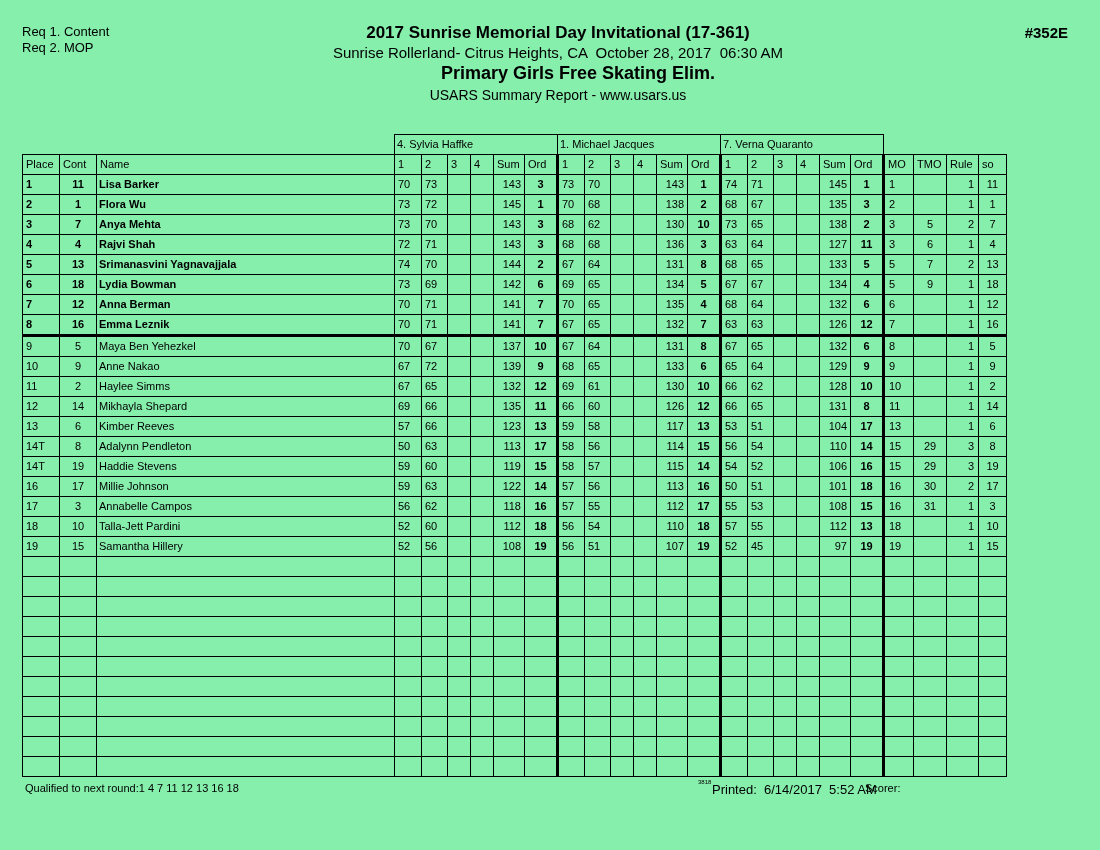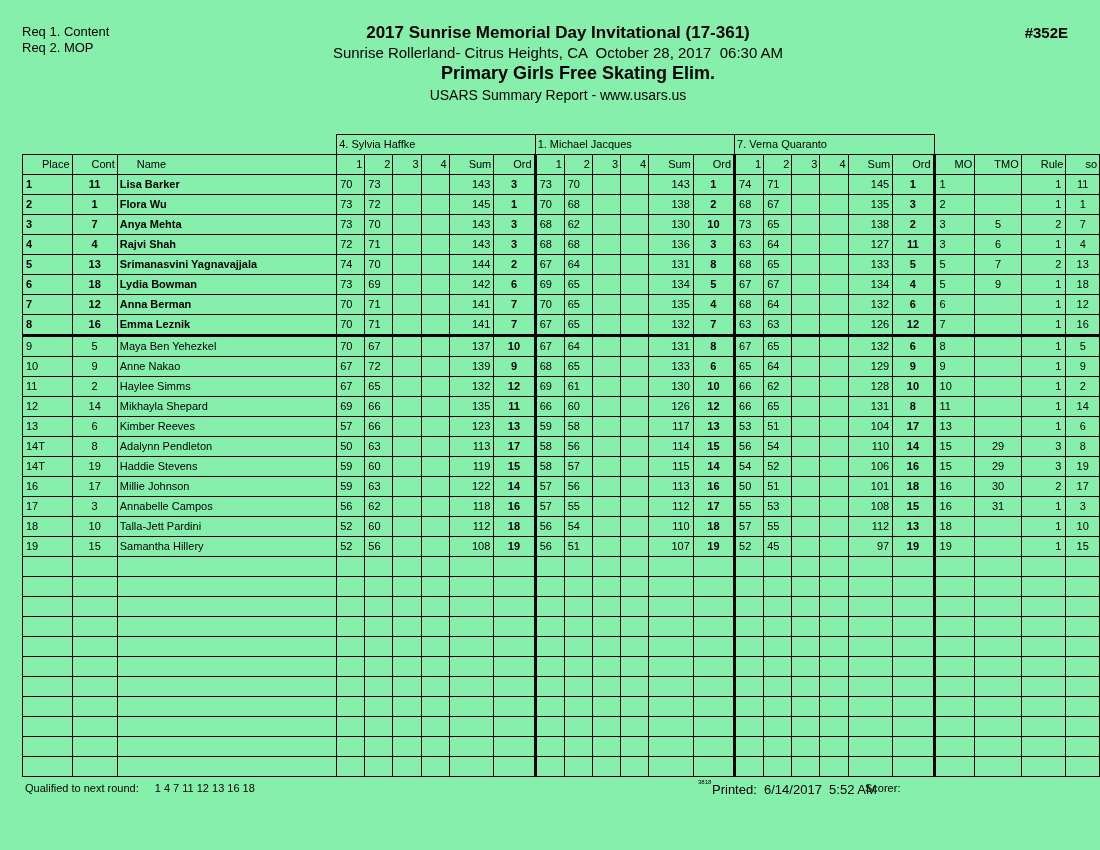--- a/index.html
+++ b/index.html
@@ -12,38 +12,38 @@
   .subtitle{ font-size:15px; line-height:19px; white-space:pre; }
   .event   { font-size:18px; font-weight:bold; line-height:23px;margin-left:40px; }
   .report  { font-size:14px; line-height:21px; }
   .doc-number { position:absolute; right:32px; top:24px; font-size:15px; font-weight:bold; }
 
   table { position:absolute; left:22px; top:134px; border-collapse:collapse; table-layout:fixed; }
   td { border:1px solid #000; font-size:11px; height:19px; padding:0 2px;
        overflow:hidden; white-space:nowrap; line-height:19px; }
   .nb { border:none; }
   .jname { text-align:left; }
-  .hd { font-weight:normal; text-align:left; padding-left:19px; }
+  .hd { font-weight:normal; text-align:left; padding-left:3px; }
   .tk { border-right:3px solid #000; }
   .cut td { border-bottom:3px solid #000; }
   .b { font-weight:bold; }
   .pl  { text-align:left; padding-left:3px; }
   .ct  { text-align:center; }
   .nm  { text-align:left; }
   .s1  { text-align:left; padding-left:3px; }
   .sum { text-align:right; padding-right:3px; }
   .ord { text-align:center; font-weight:bold; }
   .mo  { text-align:left; padding-left:4px; }
   .tmo { text-align:center; }
   .rule{ text-align:right; padding-right:4px; }
   .so  { text-align:center; }
 
   .footer-left { position:absolute; left:25px; top:782px; font-size:11px; }
   .footer-left span { white-space:pre; }
-  .qual-values { margin-left:16px; }
+  .qual-values { margin-left:0; }
   .print-code { position:absolute; left:698px; top:779px; font-size:6px; }
   .printed { position:absolute; left:712px; top:782px; font-size:13px; white-space:pre; }
   .scorer { position:absolute; left:865px; top:782px; font-size:11px; }
 </style>
 </head>
 <body>
 
 <div class="page">
 
   <div class="req">

